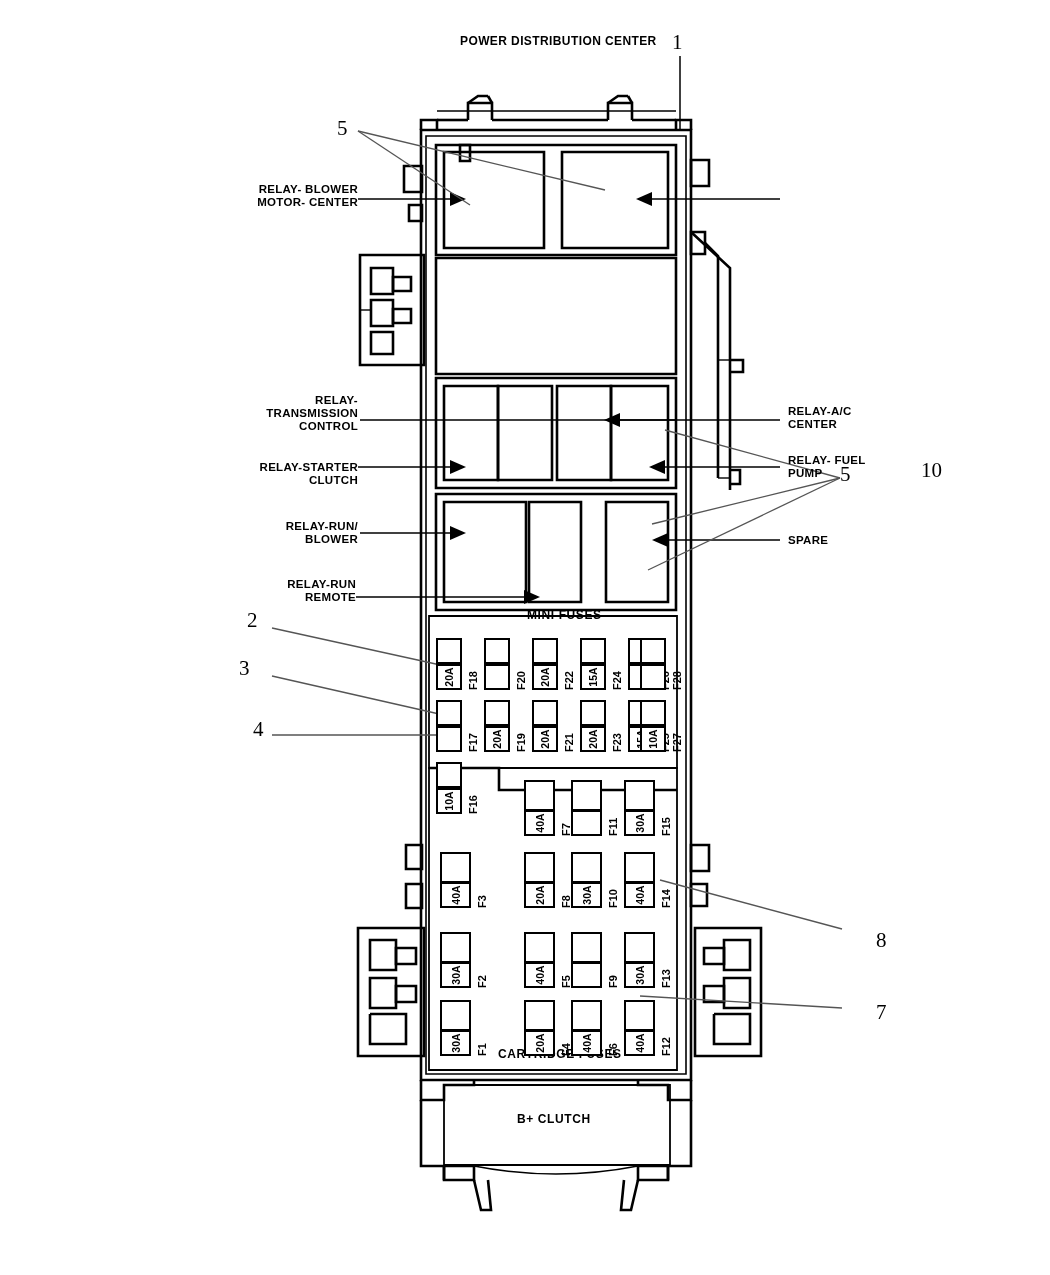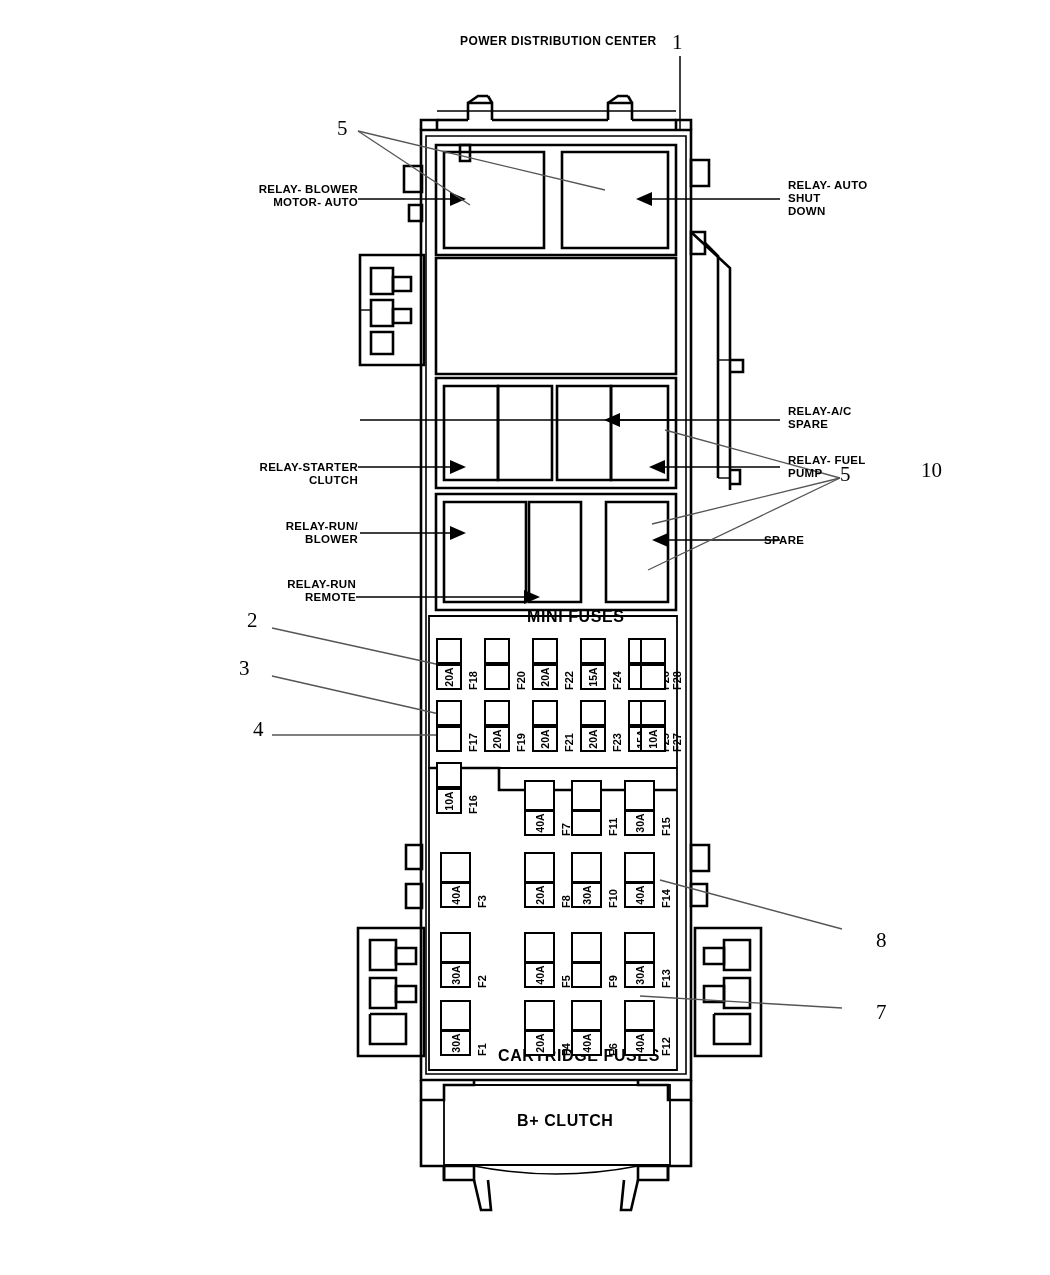--- a/index.html
+++ b/index.html
@@ -8,21 +8,21 @@
 
   .stage{position:absolute;left:0;top:0;width:1050px;height:1275px;margin-left:40px;}
 
   
   .lbl{position:absolute;font-weight:bold;font-size:11.5px;letter-spacing:.3px;
        line-height:13px;white-space:pre;}
   .lbl.r{text-align:right;}
   .lbl.l{text-align:left;}
   .title{position:absolute;font-weight:bold;font-size:12px;letter-spacing:.4px;white-space:pre;}
   .num{position:absolute;font-size:21px;font-family:"Liberation Serif",serif;}
-  .sect{position:absolute;font-weight:bold;font-size:16px;letter-spacing:.6px;white-space:pre;}
+  .sect{position:absolute;font-weight:bold;font-size:12px;letter-spacing:.6px;white-space:pre;}
 
   
   svg.art{position:absolute;left:0;top:0;width:1050px;height:1275px;}
   svg.art line,svg.art polyline,svg.art path,svg.art rect,svg.art polygon{
       vector-effect:non-scaling-stroke;}
 
   
   .mfuse{position:absolute;width:26px;height:26px;border:2.5px solid #000;background:#fff;box-sizing:border-box;}
   .mamp{position:absolute;width:26px;height:26px;border:2.5px solid #000;background:#fff;box-sizing:border-box;}
   .mamp span{position:absolute;left:50%;top:50%;
@@ -178,36 +178,36 @@
       <line x1="800" y1="478" x2="625" y2="430"></line>
       <line x1="800" y1="478" x2="612" y2="524"></line>
       <line x1="800" y1="478" x2="608" y2="570"></line>
     </g>
   </svg>
 
   <div class="title" style="left:420px;top:34px;">POWER DISTRIBUTION CENTER</div>
   <div class="num" style="left:632px;top:30px;">1</div>
 
   <div class="lbl r" style="left:118px;top:183px;width:200px;">RELAY- BLOWER
-MOTOR- AUTO</div>
+MOTOR- CENTER</div>
+  <div class="lbl r" style="left:118px;top:394px;width:200px;">RELAY-
+TRANSMISSION
+CONTROL</div>
   <div class="lbl r" style="left:118px;top:461px;width:200px;">RELAY-STARTER
 CLUTCH</div>
   <div class="lbl r" style="left:118px;top:520px;width:200px;">RELAY-RUN/
 BLOWER</div>
   <div class="lbl r" style="left:118px;top:578px;width:198px;">RELAY-RUN
 REMOTE</div>
 
-  <div class="lbl l" style="left:748px;top:179px;width:190px;">RELAY- AUTO
-SHUT
-DOWN</div>
   <div class="lbl l" style="left:748px;top:405px;width:190px;">RELAY-A/C
-SPARE</div>
+CENTER</div>
   <div class="lbl l" style="left:748px;top:454px;width:190px;">RELAY- FUEL
 PUMP</div>
-  <div class="lbl l" style="left:724px;top:534px;width:190px;">SPARE</div>
+  <div class="lbl l" style="left:748px;top:534px;width:190px;">SPARE</div>
 
   <div class="num" style="left:297px;top:116px;">5</div>
   <div class="num" style="left:207px;top:608px;">2</div>
   <div class="num" style="left:199px;top:656px;">3</div>
   <div class="num" style="left:213px;top:717px;">4</div>
   <div class="num" style="left:800px;top:462px;">5</div>
   <div class="num" style="left:881px;top:458px;">10</div>
   <div class="num" style="left:836px;top:928px;">8</div>
   <div class="num" style="left:836px;top:1000px;">7</div>
 

